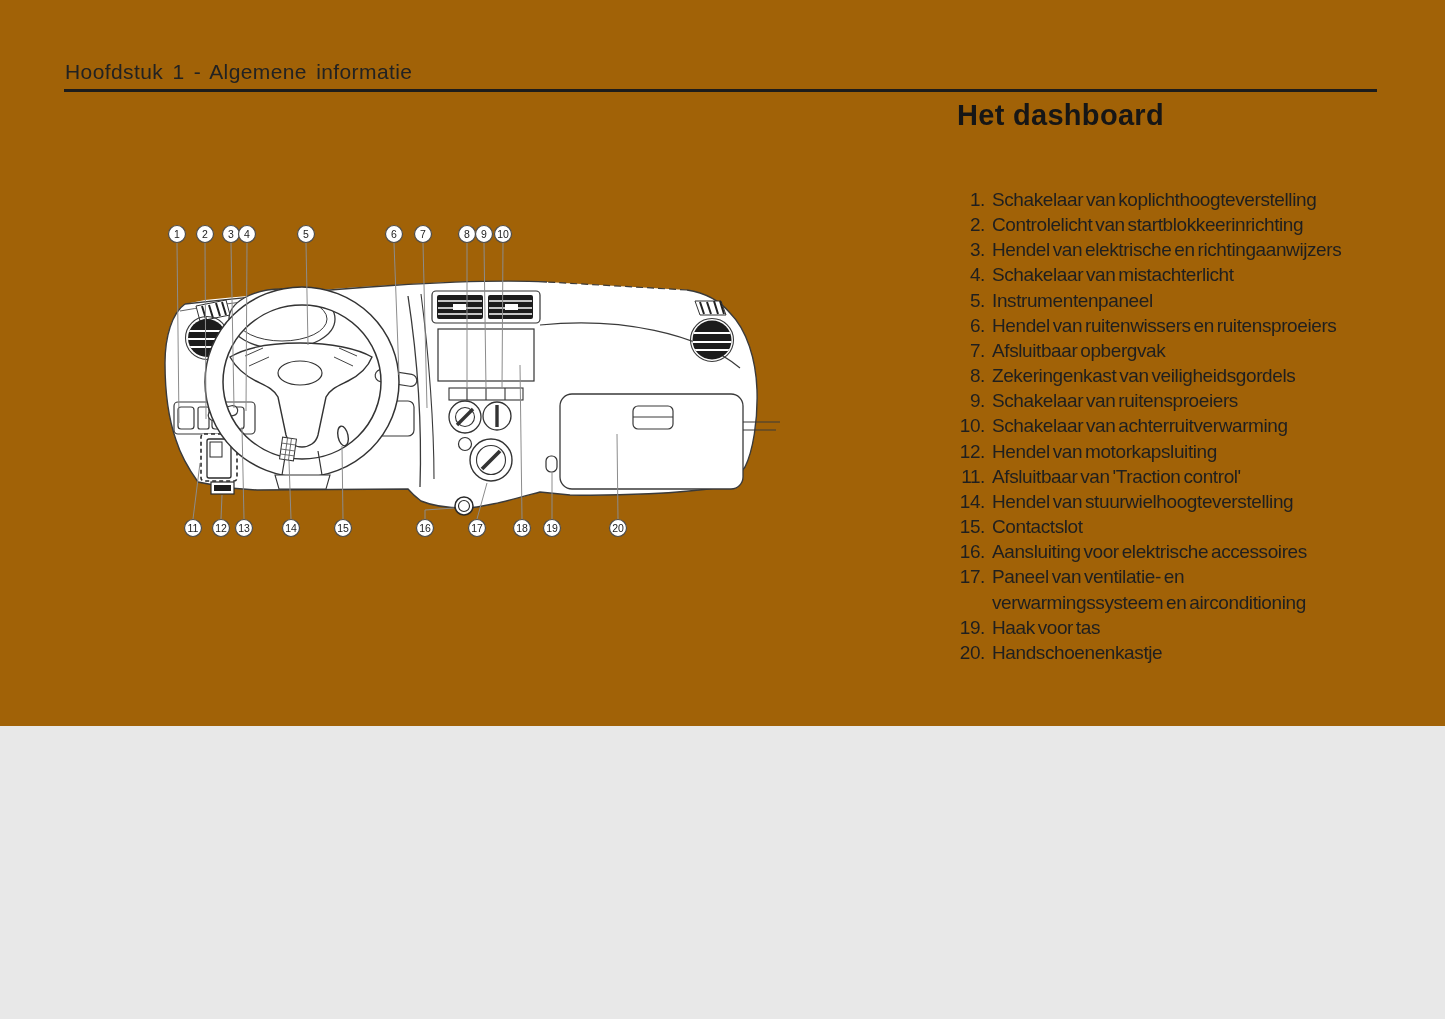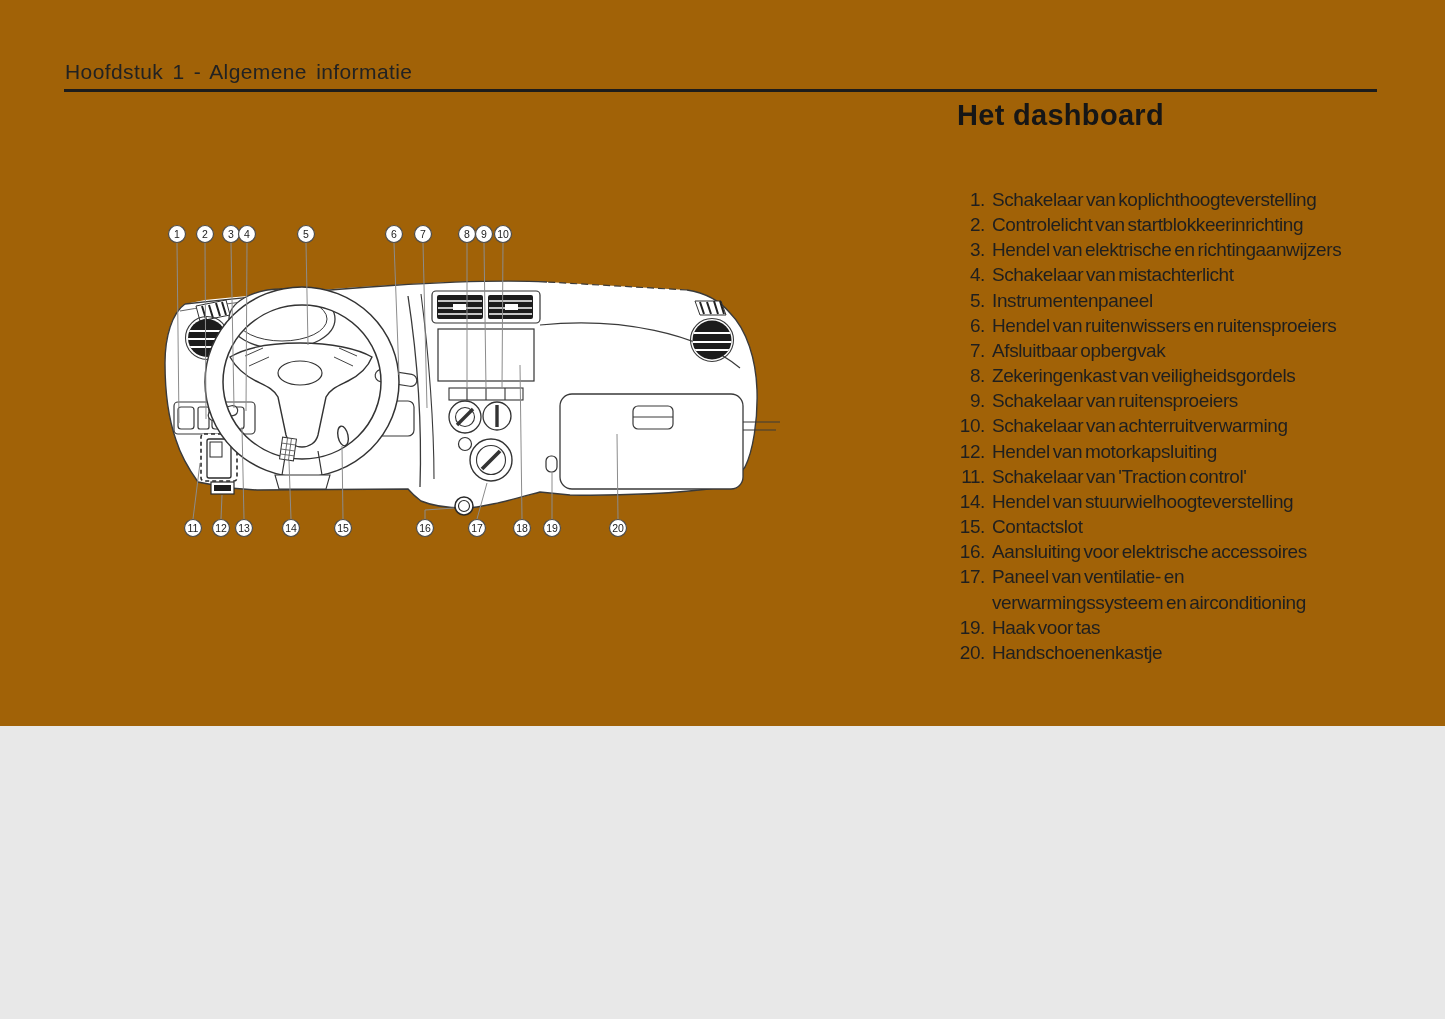--- a/index.html
+++ b/index.html
@@ -86,21 +86,21 @@
       <div class="legend-row">
         <div class="legend-num">10.</div>
         <div class="legend-text">Schakelaar van achterruitverwarming</div>
       </div>
       <div class="legend-row">
         <div class="legend-num">12.</div>
         <div class="legend-text">Hendel van motorkapsluiting</div>
       </div>
       <div class="legend-row">
         <div class="legend-num">11.</div>
-        <div class="legend-text">Schakelaar van 'Traction control'</div>
+        <div class="legend-text">Afsluitbaar van 'Traction control'</div>
       </div>
       <div class="legend-row">
         <div class="legend-num">14.</div>
         <div class="legend-text">Hendel van stuurwielhoogteverstelling</div>
       </div>
       <div class="legend-row">
         <div class="legend-num">15.</div>
         <div class="legend-text">Contactslot</div>
       </div>
       <div class="legend-row">

